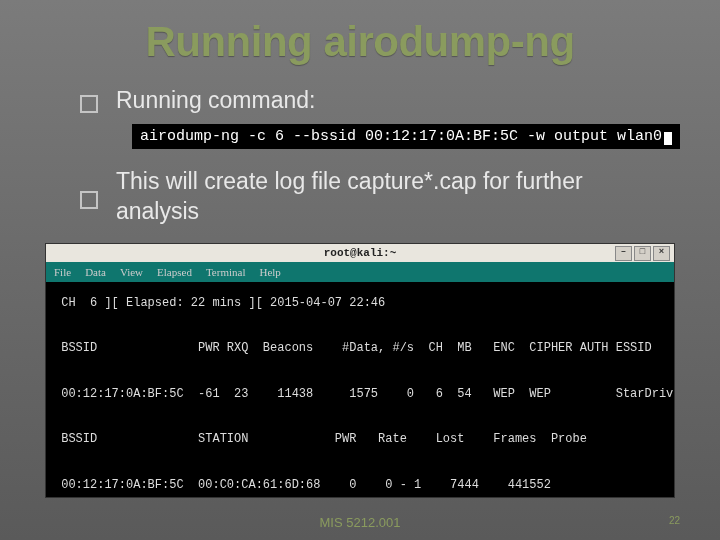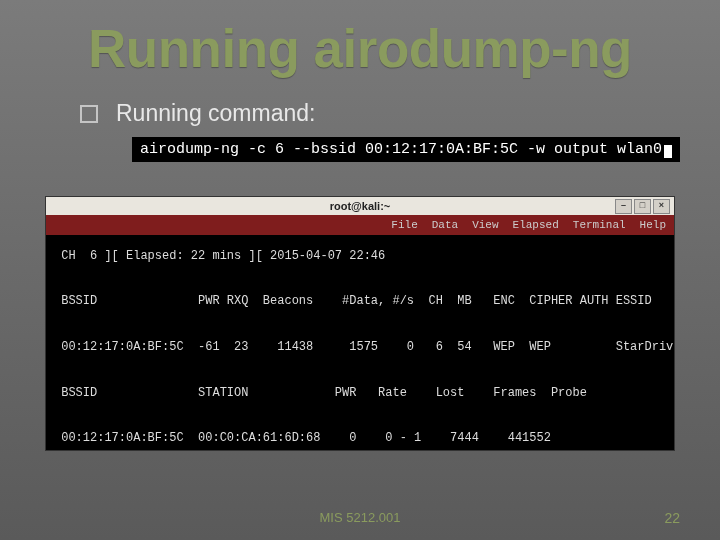--- a/index.html
+++ b/index.html
@@ -7,34 +7,34 @@
     padding: 0;
     width: 720px;
     height: 540px;
     background: linear-gradient(to bottom, #7b7b7b 0%, #6a6a6a 50%, #5a5a5a 100%);
     font-family: Arial, sans-serif;
     overflow: hidden;
     position: relative;
   }
   .title {
     text-align: center;
-    font-size: 53px;
+    font-size: 42px;
     font-weight: bold;
     color: #8a9b5e;
     padding-top: 18px;
     font-family: "Arial Narrow", Arial, sans-serif;
     text-shadow: 0 1px 1px rgba(0,0,0,0.3);
     letter-spacing: -0.5px;
   }
   .content {
     padding: 20px 50px 0 80px;
   }
   .bullet-row {
     display: flex;
-    align-items: flex-start;
+    align-items: center;
     margin-bottom: 8px;
   }
   .bullet {
     width: 14px;
     height: 14px;
     border: 2px solid #c5c5c5;
     margin-right: 18px;
     margin-top: 6px;
     flex-shrink: 0;
     background: transparent;
@@ -68,47 +68,47 @@
     border: 1px solid #333;
   }
   .term-title {
     background: #e9e6de;
     color: #222;
     font-size: 11px;
     font-weight: bold;
     text-align: center;
     padding: 3px 8px;
     position: relative;
+    font-family: Liberation Mono, monospace;
   }
   .term-ctrls {
     position: absolute;
     right: 4px;
     top: 2px;
     display: flex;
     gap: 2px;
   }
   .term-ctrl {
     width: 15px;
     height: 13px;
     background: #d4d0c8;
     border: 1px solid #888;
     font-size: 9px;
     line-height: 11px;
     text-align: center;
     color: #333;
   }
   .term-menu {
-    background: #7f1d1d;
+    background: #0f766e;
     color: #ccc;
-    font-family: Liberation Mono, monospace;
+    font-family: Liberation Serif, serif;
     font-size: 11px;
     padding: 4px 8px;
     display: flex;
     gap: 14px;
-    justify-content: flex-end;
   }
   .term-body {
     background: #000;
     color: #ddd;
     font-family: "Courier New", monospace;
     font-size: 12px;
     padding: 10px 8px 0 8px;
     line-height: 1.9;
     white-space: pre;
     overflow: hidden;
@@ -125,37 +125,41 @@
   .footer-center {
     position: absolute;
     left: 50%;
     transform: translateX(-50%);
     color: #8a9b5e;
     font-size: 13px;
   }
   .footer-right {
     margin-left: auto;
     color: #8a9b5e;
-    font-size: 14px;
+    font-size: 10px;
   }
 </style>
 </head>
 <body>
 
 <div class="title">Running airodump-ng</div>
 
 <div class="content">
 
   <div class="bullet-row">
     <div class="bullet"></div>
     <div class="bullet-text">Running command:</div>
   </div>
 
   <div class="cmd-strip"><span>airodump-ng -c 6 --bssid 00:12:17:0A:BF:5C -w output wlan0</span><span class="cursor-box"></span></div>
 
+  <div class="bullet-row">
+    <div class="bullet"></div>
+    <div class="bullet-text">This will create log file capture*.cap for further analysis</div>
+  </div>
 
 </div>
 
 <div class="terminal-window">
   <div class="term-title">
     <span>root@kali:~</span>
     <div class="term-ctrls">
       <div class="term-ctrl">–</div>
       <div class="term-ctrl">□</div>
       <div class="term-ctrl">×</div>

